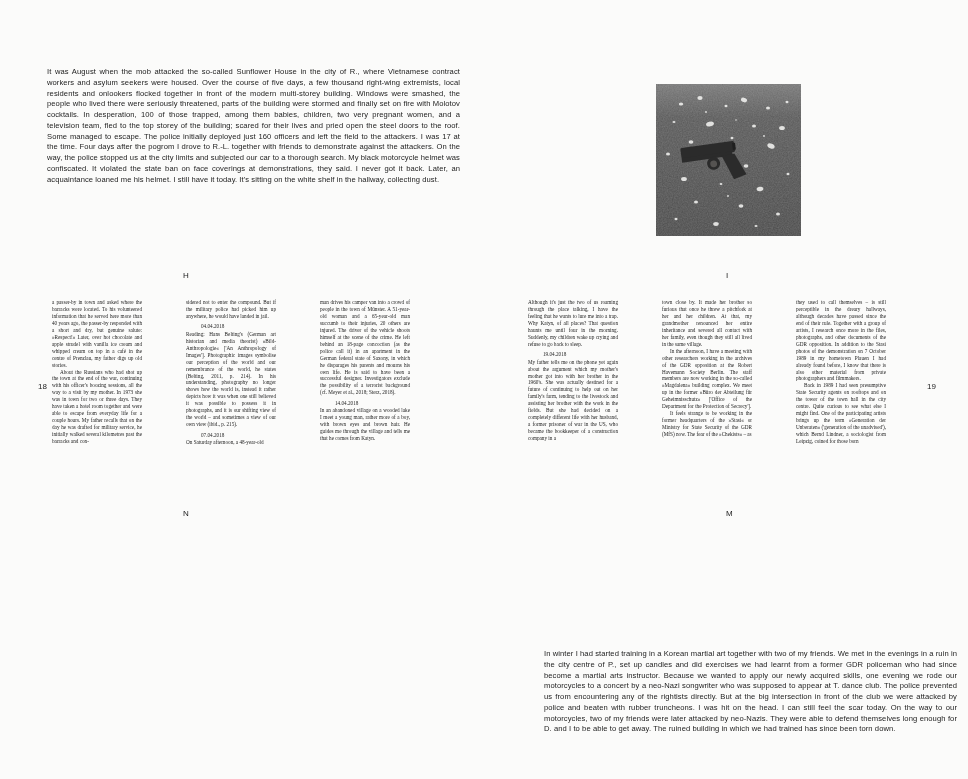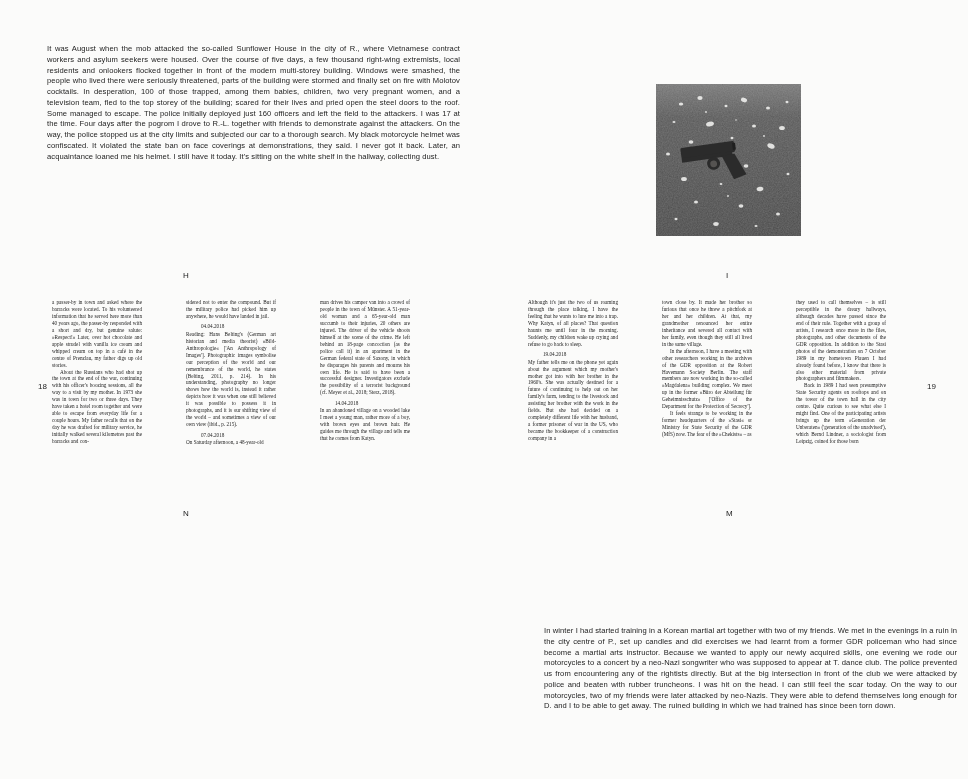--- a/index.html
+++ b/index.html
@@ -15,20 +15,21 @@
 
   
   .lead {
     position:absolute;
     width:413px;
     font-size:7.6px;
     line-height:10.75px;
     letter-spacing:.08px;
     text-align:justify;
     hyphens:auto;
+    margin-top:23px;
   }
   .lead-top { left:47px; top:44px; }
   .lead-bottom { left:544px; top:626px; }
 
   
   .photo {
     position:absolute;
     left:656px; top:84px;
     width:145px; height:152px;
     overflow:hidden;

